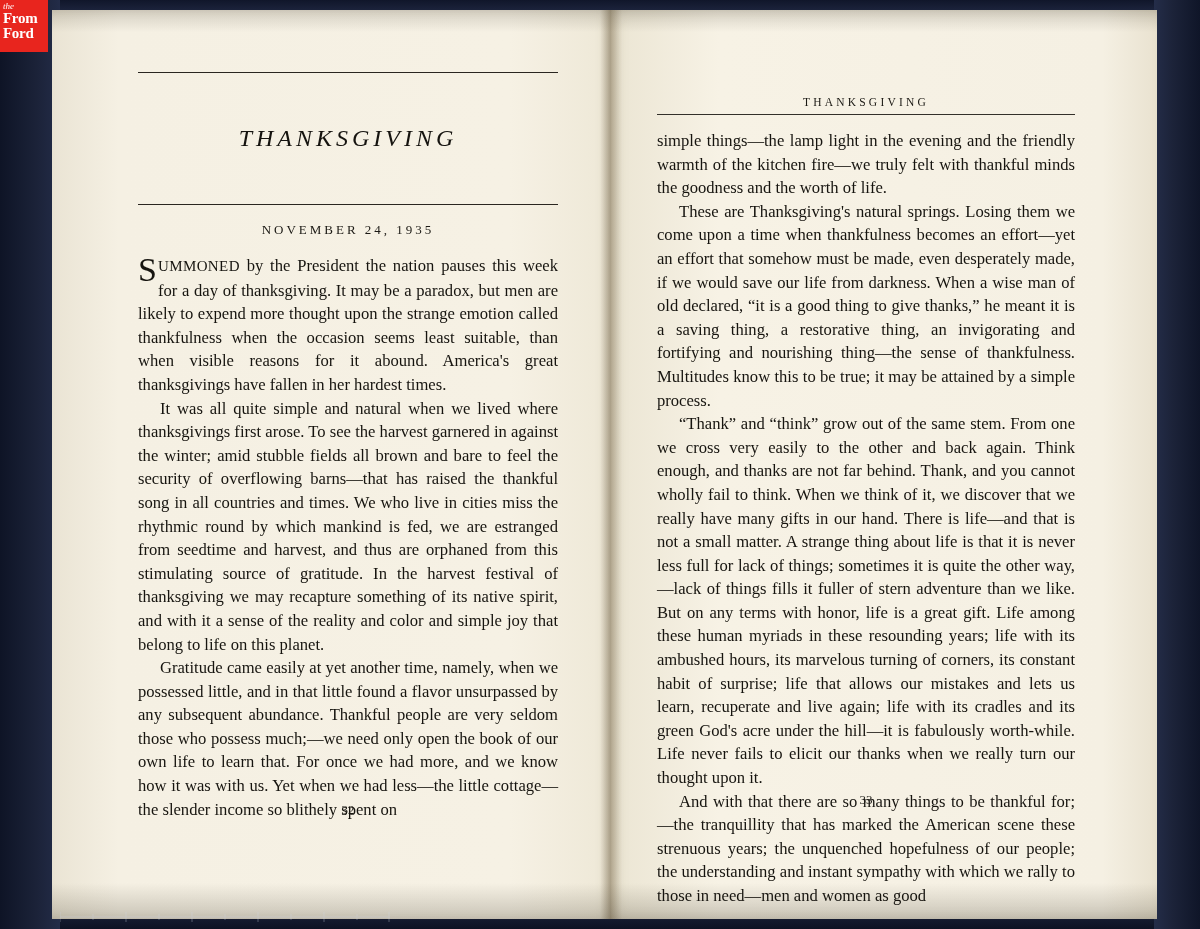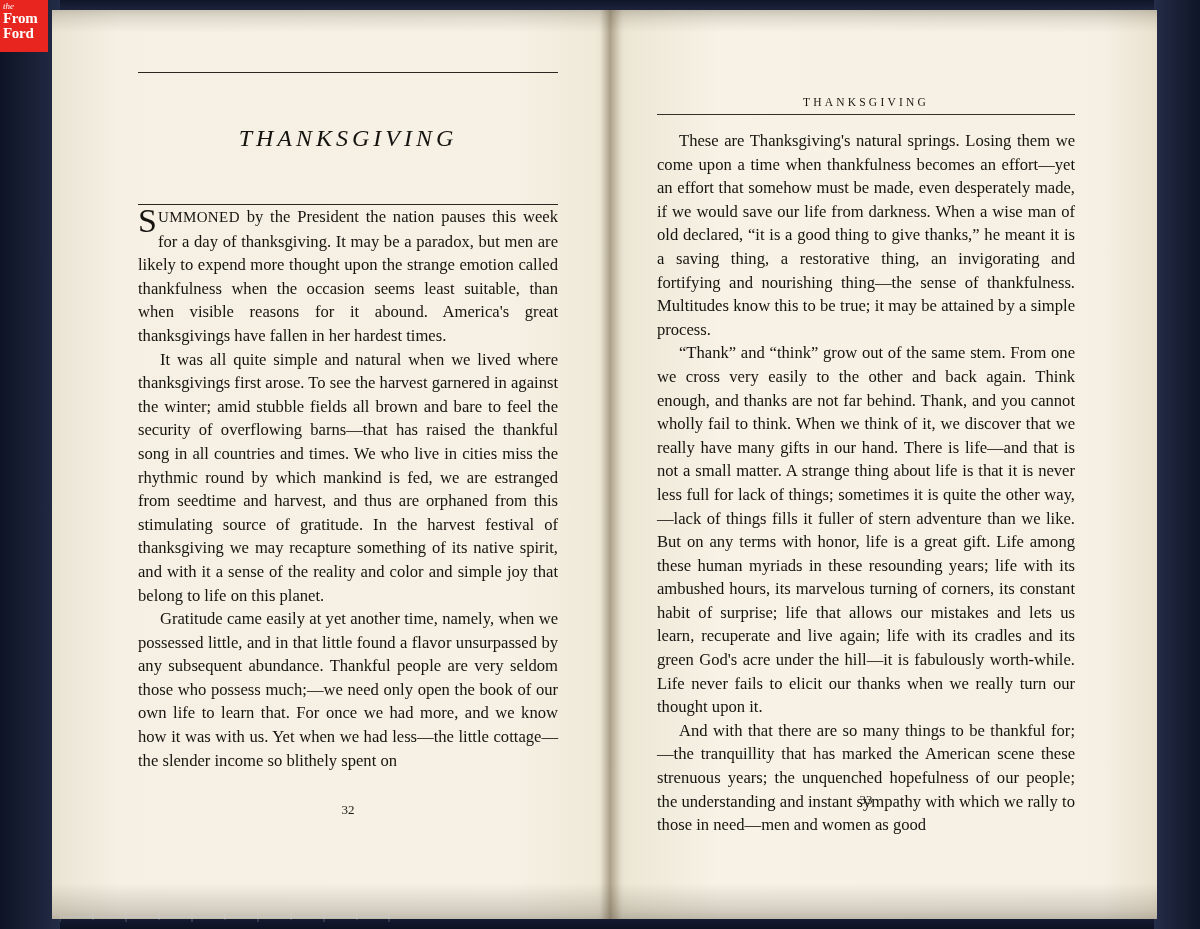--- a/index.html
+++ b/index.html
@@ -219,31 +219,33 @@
     <div class="page page-left"></div>
     <div class="page page-right"></div>
     <div class="gutter"></div>
     <div class="page-top-fade"></div>
     <div class="page-bottom-fade"></div>
 
     <div class="col col-left">
       <div class="rule"></div>
       <div class="chapter-title">THANKSGIVING</div>
       <div class="rule"></div>
+      <div class="dateline">NOVEMBER 24, 1935</div>
 
       <p class="body dropcap-para"><span class="dropcap">S</span><span class="smallcapsword">UMMONED</span><span> by the President the nation pauses this week for a day of thanksgiving. It may be a paradox, but men are likely to expend more thought upon the strange emotion called thankfulness when the occasion seems least suitable, than when visible reasons for it abound. America's great thanksgivings have fallen in her hardest times.</span></p>
       <p class="body indent">It was all quite simple and natural when we lived where thanksgivings first arose. To see the harvest garnered in against the winter; amid stubble fields all brown and bare to feel the security of overflowing barns—that has raised the thankful song in all countries and times. We who live in cities miss the rhythmic round by which mankind is fed, we are estranged from seedtime and harvest, and thus are orphaned from this stimulating source of gratitude. In the harvest festival of thanksgiving we may recapture something of its native spirit, and with it a sense of the reality and color and simple joy that belong to life on this planet.</p>
       <p class="body indent">Gratitude came easily at yet another time, namely, when we possessed little, and in that little found a flavor unsurpassed by any subsequent abundance. Thankful people are very seldom those who possess much;—we need only open the book of our own life to learn that. For once we had more, and we know how it was with us. Yet when we had less—the little cottage—the slender income so blithely spent on</p>
     </div>
     <div class="folio folio-left">32</div>
 
     <div class="col col-right">
       <div class="runhead">THANKSGIVING</div>
       <div class="rule-thin"></div>
       <div style="height:14px"></div>
+      <p class="body cont">simple things—the lamp light in the evening and the friendly warmth of the kitchen fire—we truly felt with thankful minds the goodness and the worth of life.</p>
       <p class="body indent">These are Thanksgiving's natural springs. Losing them we come upon a time when thankfulness becomes an effort—yet an effort that somehow must be made, even desperately made, if we would save our life from darkness. When a wise man of old declared, “it is a good thing to give thanks,” he meant it is a saving thing, a restorative thing, an invigorating and fortifying and nourishing thing—the sense of thankfulness. Multitudes know this to be true; it may be attained by a simple process.</p>
       <p class="body indent">“Thank” and “think” grow out of the same stem. From one we cross very easily to the other and back again. Think enough, and thanks are not far behind. Thank, and you cannot wholly fail to think. When we think of it, we discover that we really have many gifts in our hand. There is life—and that is not a small matter. A strange thing about life is that it is never less full for lack of things; sometimes it is quite the other way,—lack of things fills it fuller of stern adventure than we like. But on any terms with honor, life is a great gift. Life among these human myriads in these resounding years; life with its ambushed hours, its marvelous turning of corners, its constant habit of surprise; life that allows our mistakes and lets us learn, recuperate and live again; life with its cradles and its green God's acre under the hill—it is fabulously worth-while. Life never fails to elicit our thanks when we really turn our thought upon it.</p>
       <p class="body indent">And with that there are so many things to be thankful for;—the tranquillity that has marked the American scene these strenuous years; the unquenched hopefulness of our people; the understanding and instant sympathy with which we rally to those in need—men and women as good</p>
     </div>
     <div class="folio folio-right">33</div>
   </div>
 
   <div class="logo">
     <span class="l1">the</span>
     <span class="l2">From</span>

